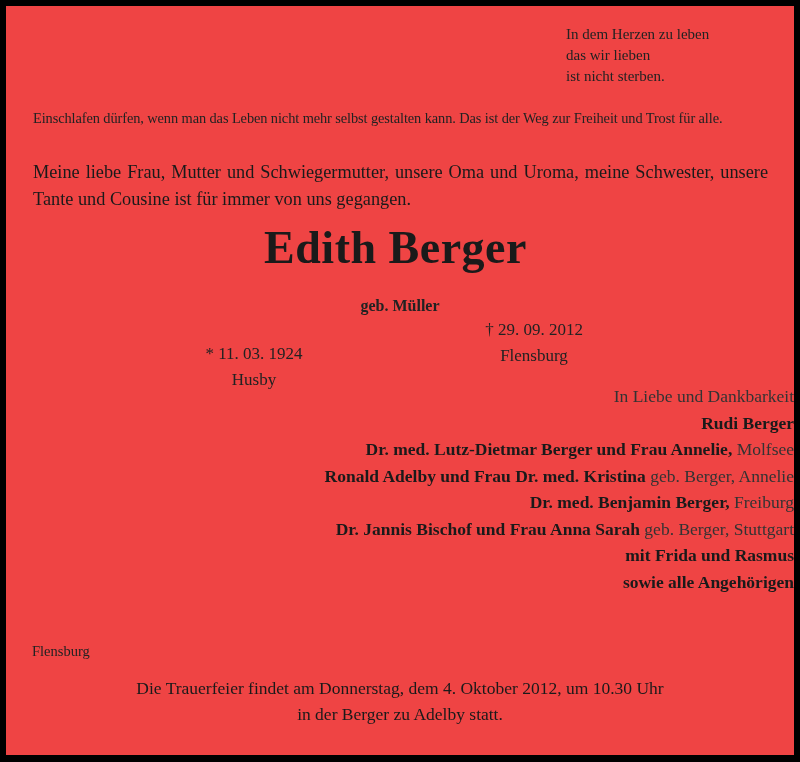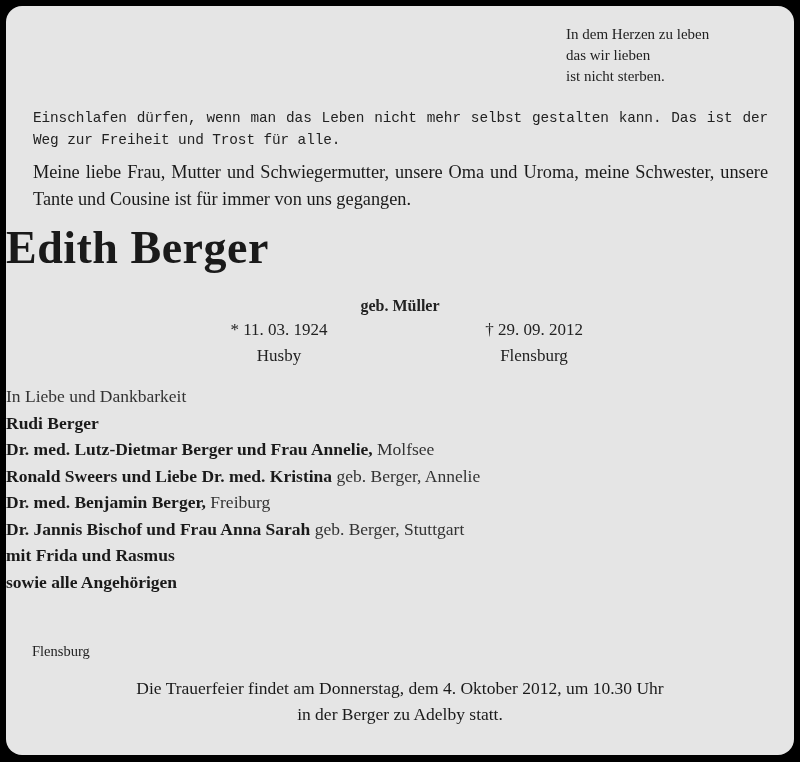--- a/index.html
+++ b/index.html
@@ -1,56 +1,55 @@
 <!DOCTYPE html>
 <html><head>
   <meta charset="utf-8">
   <style>
     html, body { margin: 0; padding: 0; background: #000; }
     body { width: 800px; height: 762px; position: relative; overflow: hidden; }
     .frame {
       position: absolute; left: 6px; top: 6px; width: 788px; height: 749px;
-      background: #e5e5e5; color: #1a1a1a;
+      background: #ef4444; color: #1a1a1a;
       font-family: "DejaVu Serif", "Liberation Serif", serif;
-      border-radius: 16px;
     }
     .abs { position: absolute; }
     .motto {
       left: 560px; top: 18px; font-size: 15px; line-height: 21px; color: #222;
       font-family: "Liberation Serif", serif;
     }
     .motto div { white-space: nowrap; }
     .intro {
       left: 27px; top: 101px; width: 735px; font-size: 14.4px; line-height: 22px;
-      text-align: justify; color: #222; font-family: Liberation Mono, monospace;
+      text-align: justify; color: #222; font-family: Liberation Serif, serif;
       letter-spacing: -0.1px;
     }
     .announce {
       left: 27px; top: 153px; width: 735px; font-size: 18.3px; line-height: 27px;
       text-align: justify; text-align-last: left; color: #1a1a1a;
       font-family: "Liberation Serif", serif;
     }
     .name {
-      left: 0; width: 779px; top: 213px; 
+      left: 0; width: 779px; top: 213px; text-align: center;
       font-size: 46px; font-weight: bold; line-height: 58px; color: #1a1a1a;
       font-family: "Liberation Serif", serif; letter-spacing: 0.5px;
     }
     .maiden {
       left: 0; width: 788px; top: 291px; text-align: center;
       font-size: 16px; font-weight: bold; color: #222;
       font-family: "Liberation Serif", serif;
     }
     .life {
       top: 311px; width: 200px; text-align: center; font-size: 17px; line-height: 26px; color: #222;
       font-family: "Liberation Serif", serif;
     }
-    .life.born { left: 173px; }
+    .life.born { left: 148px; margin-top: 24px; }
     .life.died { left: 428px; }
     .mourners {
-      left: 0; width: 788px; top: 377px; text-align: left;
+      left: 0; width: 788px; top: 377px; text-align: right;
       font-size: 17.5px; line-height: 26.5px; color: #1a1a1a;
       font-family: "Liberation Serif", serif;
     }
     .mourners .line { white-space: nowrap; }
     .mourners b { font-weight: bold; }
     .mourners .plain { font-weight: normal; color: #333; }
     .place {
       left: 26px; top: 637px; font-size: 14.5px; color: #222;
       font-family: "Liberation Serif", serif;
     }
@@ -84,21 +83,21 @@
   </div>
   <div class="abs life died">
     <div>† 29. 09. 2012</div>
     <div>Flensburg</div>
   </div>
 
   <div class="abs mourners">
     <div class="line plain">In Liebe und Dankbarkeit</div>
     <div class="line"><b>Rudi Berger</b><span class="plain"></span></div>
     <div class="line"><b>Dr. med. Lutz-Dietmar Berger und Frau Annelie,</b><span class="plain"> Molfsee</span></div>
-    <div class="line"><b>Ronald Sweers und Liebe Dr. med. Kristina</b><span class="plain"> geb. Berger, Annelie</span></div>
+    <div class="line"><b>Ronald Adelby und Frau Dr. med. Kristina</b><span class="plain"> geb. Berger, Annelie</span></div>
     <div class="line"><b>Dr. med. Benjamin Berger,</b><span class="plain"> Freiburg</span></div>
     <div class="line"><b>Dr. Jannis Bischof und Frau Anna Sarah</b><span class="plain"> geb. Berger, Stuttgart</span></div>
     <div class="line"><b>mit Frida und Rasmus</b><span class="plain"></span></div>
     <div class="line"><b>sowie alle Angehörigen</b><span class="plain"></span></div>
   </div>
 
   <div class="abs place">Flensburg</div>
 
   <div class="abs service">
     <div>Die Trauerfeier findet am Donnerstag, dem 4. Oktober 2012, um 10.30 Uhr</div>

